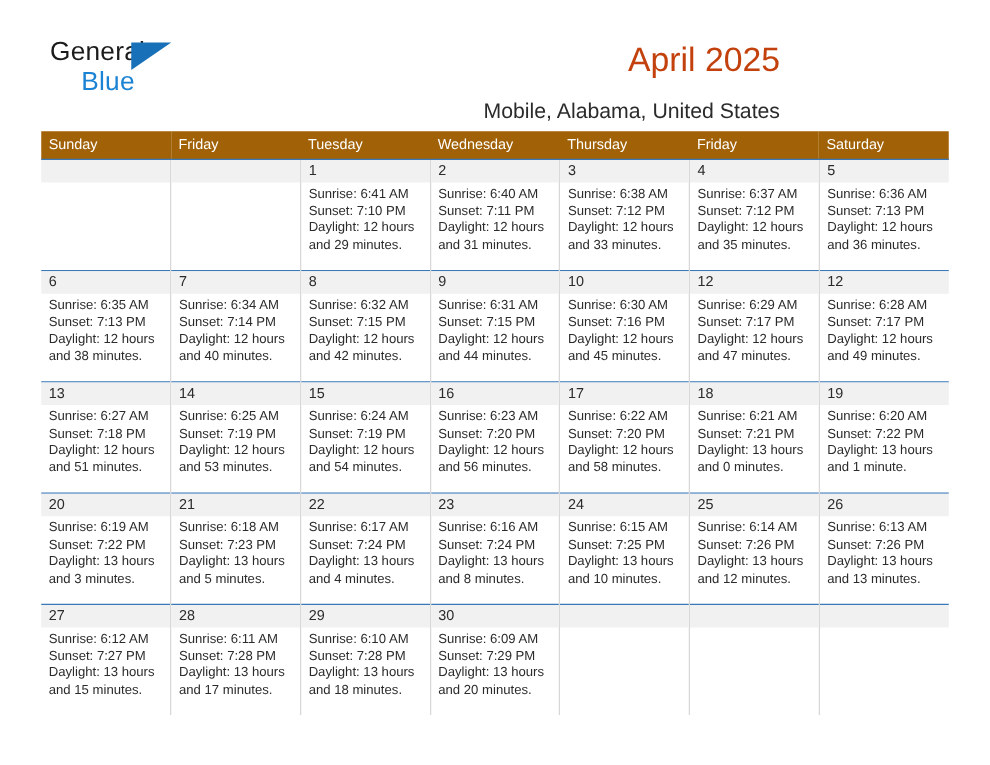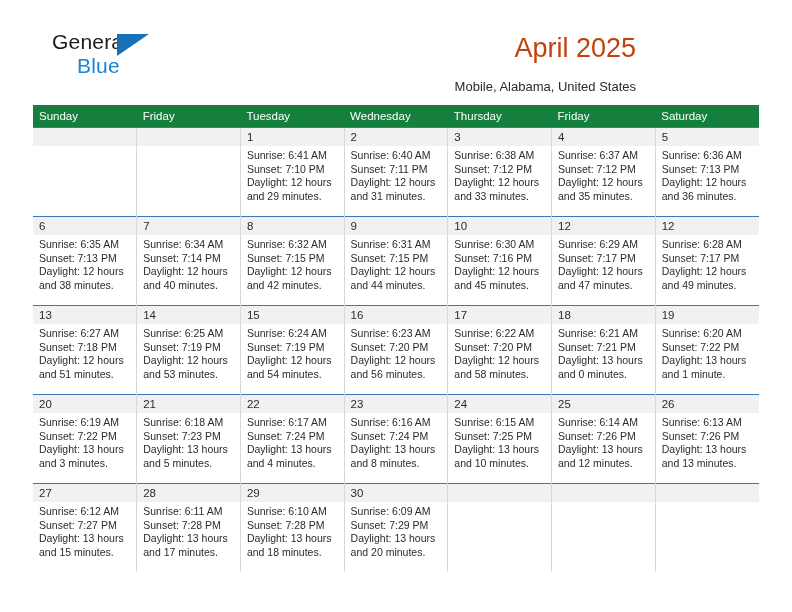--- a/index.html
+++ b/index.html
@@ -17,21 +17,21 @@
   .page {
     position: relative;
     width: 792px;
     height: 612px;
     box-sizing: border-box;
   }
 
   
   .header {
     position: absolute;
-    left: 16px;
+    left: 4px;
     top: 0;
     width: 656px;
     height: 100px;
   }
   .logo {
     position: absolute;
     left: 36px;
     top: 30px;
     width: 170px;
     height: 52px;
@@ -70,37 +70,37 @@
     top: 33px;
     font-size: 27px;
     color: #c2410c;
     text-align: right;
     white-space: nowrap;
   }
   .subtitle {
     position: absolute;
     right: 36px;
     top: 79px;
-    font-size: 13px;
+    font-size: 17px;
     color: #2b2b2b;
     text-align: right;
     white-space: nowrap;
   }
 
   
   .calendar {
     position: absolute;
     left: 33px;
     top: 105px;
     width: 726px;
     border-collapse: collapse;
     table-layout: fixed;
   }
   .cal-head-row th {
-    background: #15803d;
+    background: #a16207;
     color: #ffffff;
     font-size: 11.5px;
     font-weight: normal;
     text-align: left;
     padding: 4px 0 5px 6px;
     height: 13px;
     border: none;
   }
   .week-row td {
     vertical-align: top;

